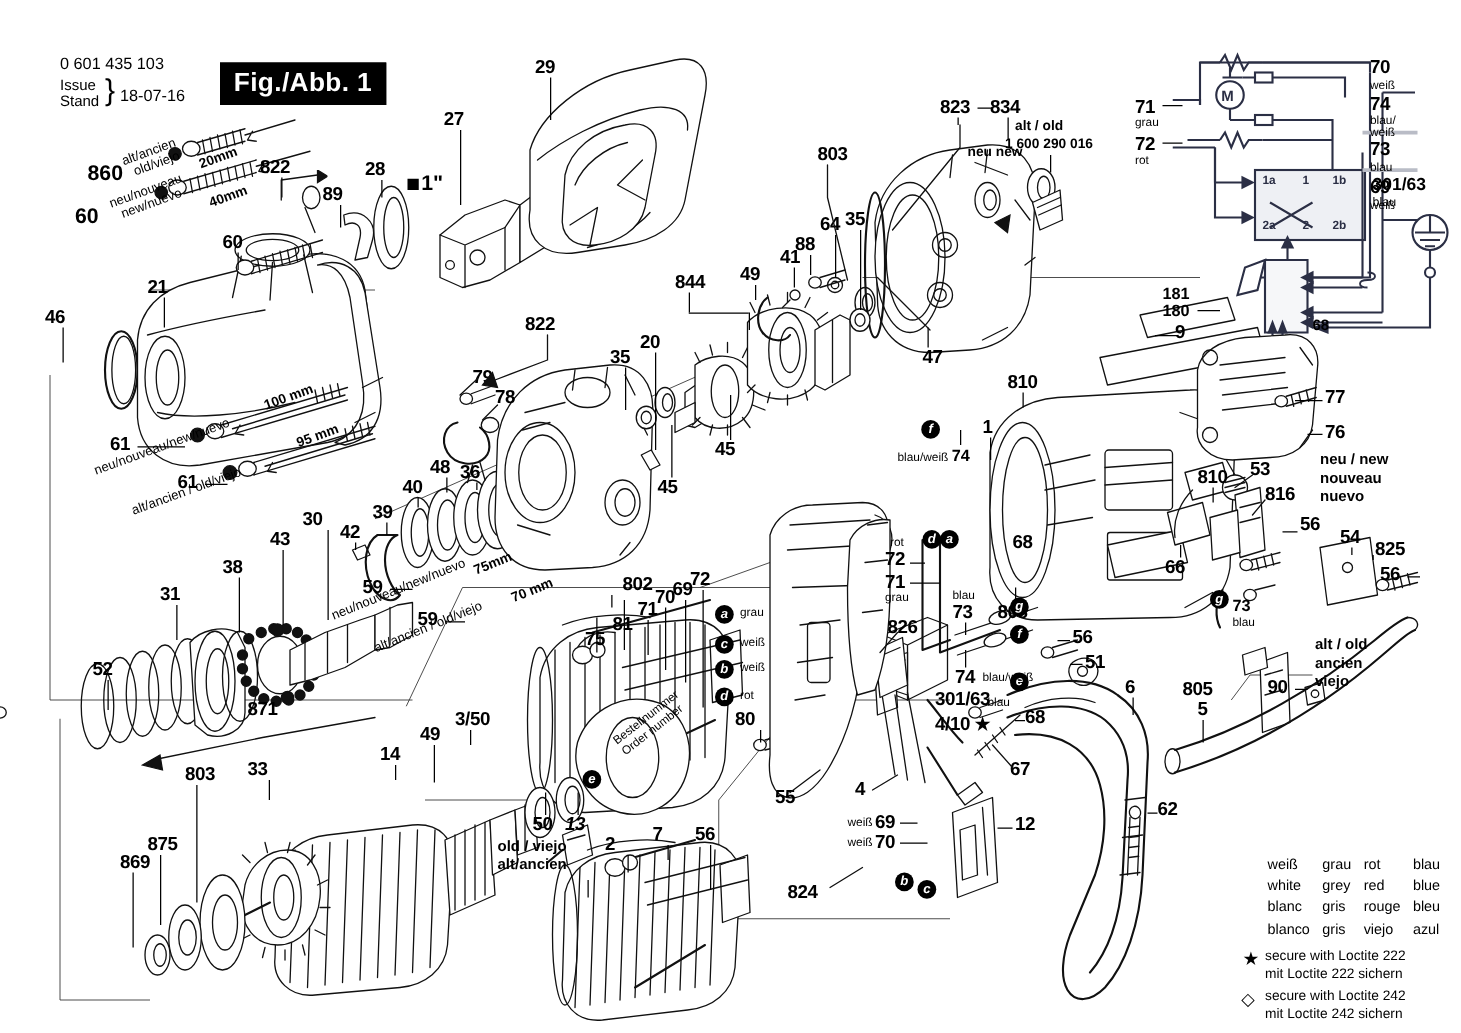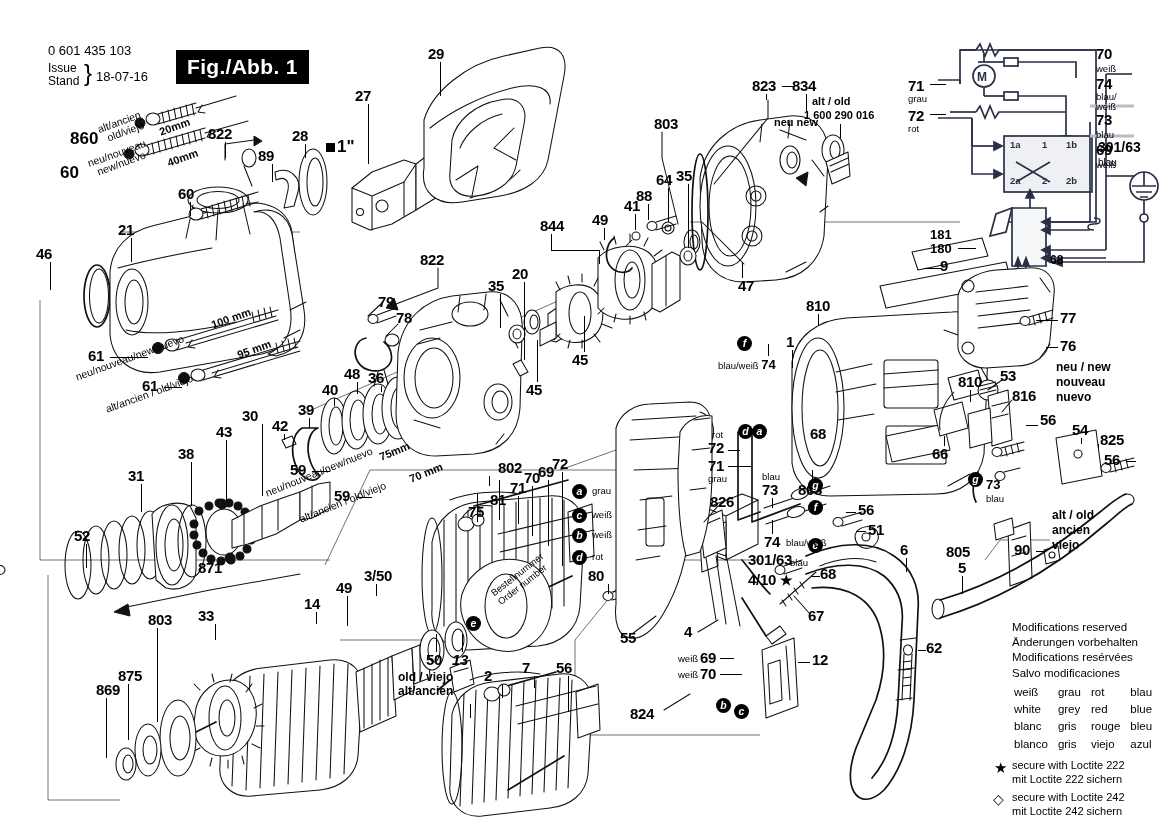--- a/index.html
+++ b/index.html
@@ -1137,26 +1137,20 @@
   <div class="lbl num" style="left:1096px;top:142px;">69</div>
   <div class="lbl tiny" style="left:1096px;top:160px;">weiß</div>
 
   <div class="lbl num" style="left:908px;top:78px;">71</div>
   <div class="lbl tiny" style="left:908px;top:94px;">grau</div>
   <div class="lbl num" style="left:908px;top:108px;">72</div>
   <div class="lbl tiny" style="left:908px;top:124px;">rot</div>
   <div class="ld ldh" style="left:930px;top:84px;width:16px;"></div>
   <div class="ld ldh" style="left:930px;top:114px;width:16px;"></div>
 
-  <div id="legend" style="left:1012px;top:620px;">
-    <div>Modifications reserved</div>
-    <div>Änderungen vorbehalten</div>
-    <div>Modifications resérvées</div>
-    <div>Salvo modificaciones</div>
-  </div>
 
   <table id="colortable" style="left:1013px;top:684px;border-collapse:collapse;">
     <tbody>
         <tr>
       <td>weiß</td>
       <td>grau</td>
       <td>rot</td>
       <td>blau</td>
     </tr>
     <tr>

